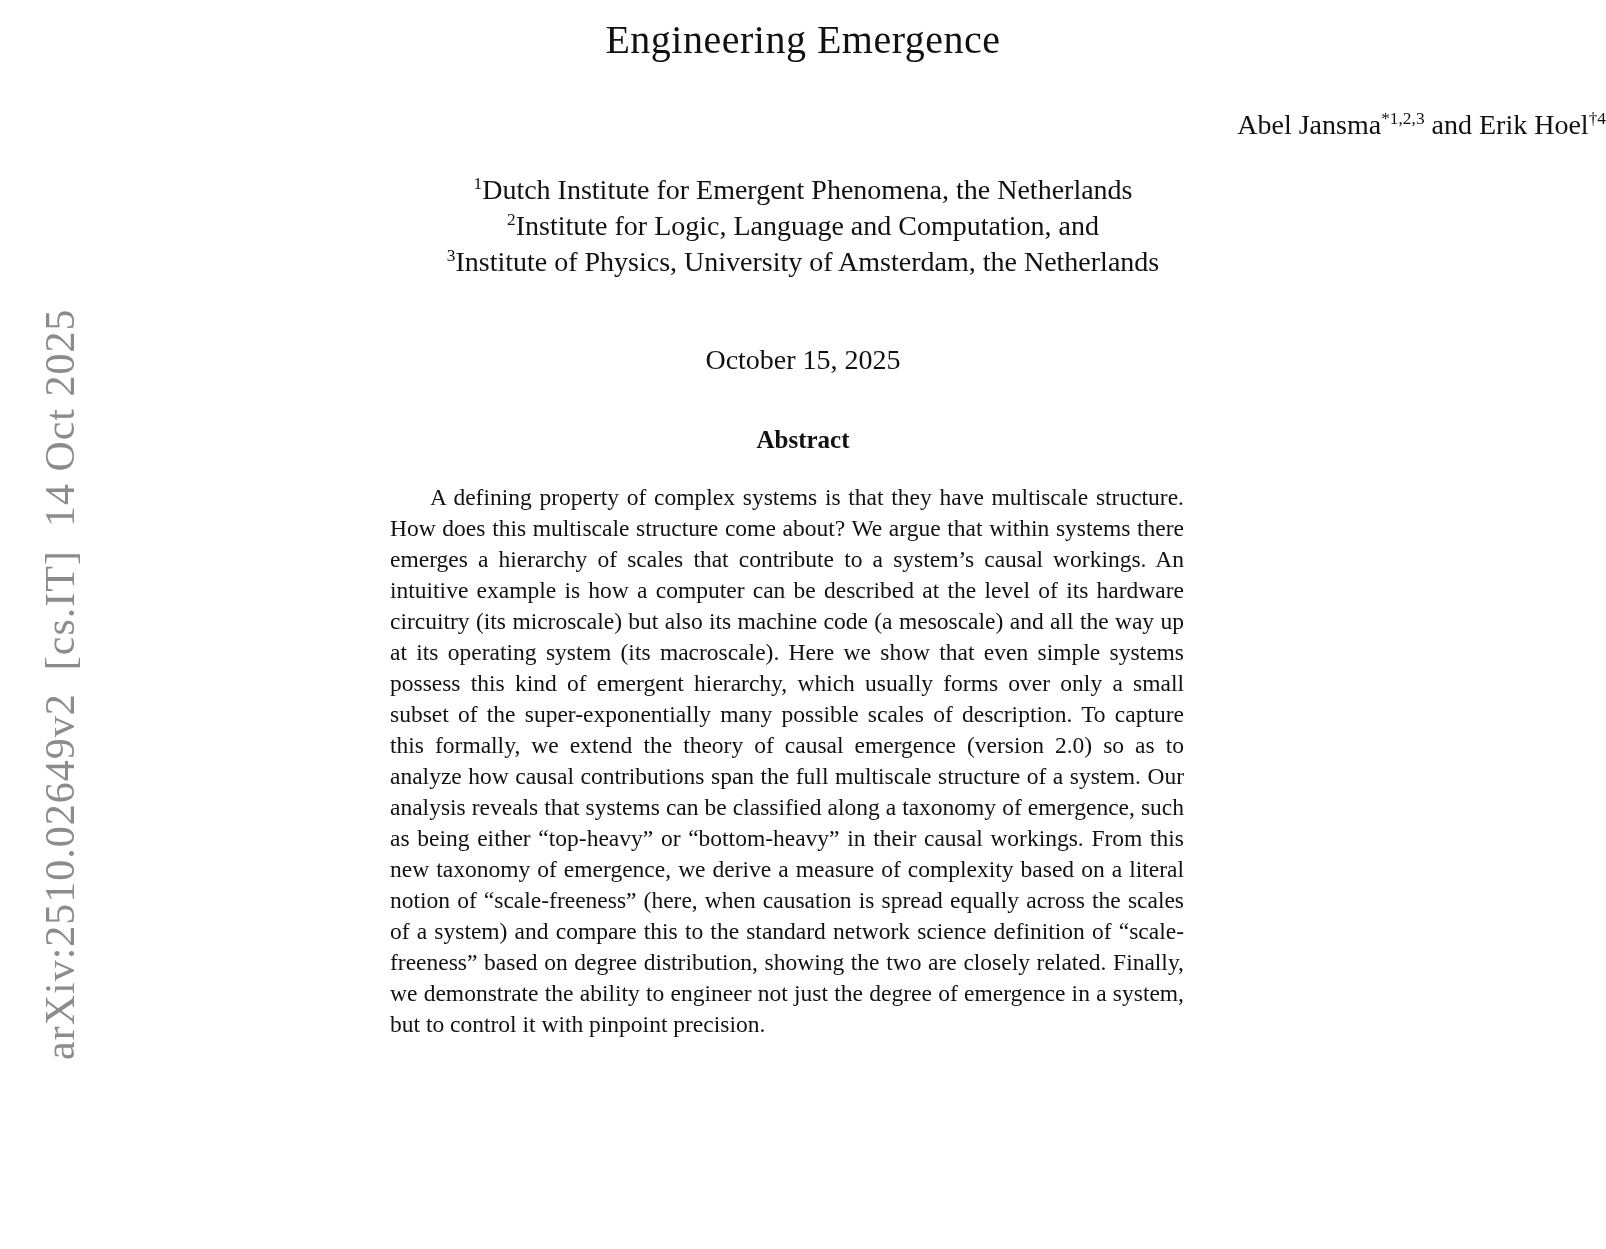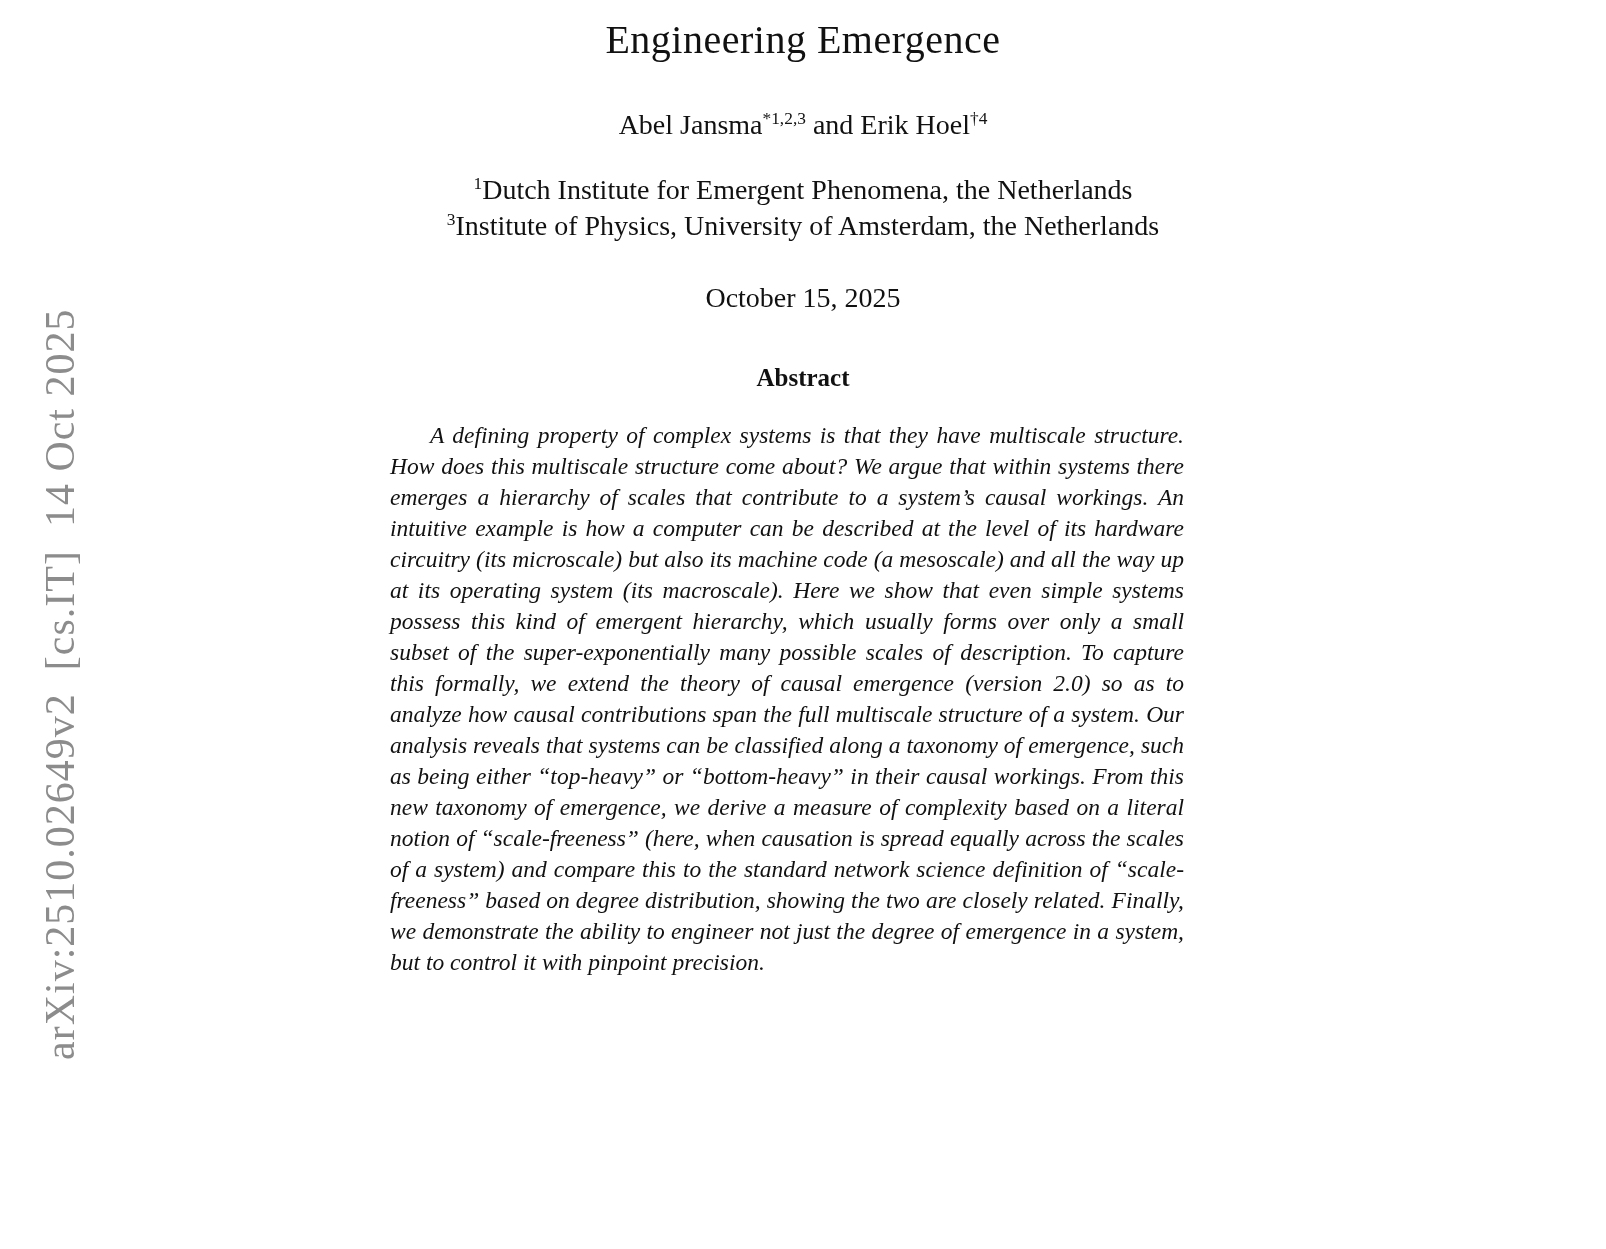--- a/index.html
+++ b/index.html
@@ -39,66 +39,67 @@
   }
   .title {
     margin-top: 16px;
     font-size: 40px;
     font-weight: normal;
     letter-spacing: 0.5px;
   }
   .authors {
     margin-top: 46px;
     font-size: 28px;
+    text-align: right;
   }
   .authors span { white-space: pre-wrap; }
   sup {
     font-size: 0.62em;
     vertical-align: super;
     line-height: 0;
   }
   .affiliations {
     margin-top: 31px;
     font-size: 28px;
     line-height: 36px;
   }
   .date {
-    margin-top: 38px;
+    margin-top: 64px;
     font-size: 28px;
   }
   .abstract-heading {
     margin-top: 50px;
     font-size: 25px;
     font-weight: bold;
   }
   .abstract-text {
     width: 794px;
     margin: 28px auto 0 390px;
     font-size: 23.5px;
     line-height: 31px;
     text-align: justify;
     text-indent: 40px;
-    font-style: italic;
   }
 </style>
 </head>
 <body>
 
 <div class="page">
 
   <div class="arxiv-label">arXiv:2510.02649v2  [cs.IT]  14 Oct 2025</div>
 
   <div class="content">
 
     <h1 class="title">Engineering Emergence</h1>
 
     <div class="authors"><span>Abel Jansma</span><sup>*1,2,3</sup><span> and </span><span>Erik Hoel</span><sup>†4</sup></div>
 
     <div class="affiliations">
       <div class="affil-line"><sup>1</sup><span>Dutch Institute for Emergent Phenomena, the Netherlands</span></div>
+      <div class="affil-line"><sup>2</sup><span>Institute for Logic, Language and Computation, and</span></div>
       <div class="affil-line"><sup>3</sup><span>Institute of Physics, University of Amsterdam, the Netherlands</span></div>
     </div>
 
     <div class="date">October 15, 2025</div>
 
     <div class="abstract-heading">Abstract</div>
 
     <p class="abstract-text">A defining property of complex systems is that they have multiscale structure. How does this multiscale structure come about? We argue that within systems there emerges a hierarchy of scales that contribute to a system’s causal workings. An intuitive example is how a computer can be described at the level of its hardware circuitry (its microscale) but also its machine code (a mesoscale) and all the way up at its operating system (its macroscale). Here we show that even simple systems possess this kind of emergent hierarchy, which usually forms over only a small subset of the super-exponentially many possible scales of description. To capture this formally, we extend the theory of causal emergence (version 2.0) so as to analyze how causal contributions span the full multiscale structure of a system. Our analysis reveals that systems can be classified along a taxonomy of emergence, such as being either “top-heavy” or “bottom-heavy” in their causal workings. From this new taxonomy of emergence, we derive a measure of complexity based on a literal notion of “scale-freeness” (here, when causation is spread equally across the scales of a system) and compare this to the standard network science definition of “scale-freeness” based on degree distribution, showing the two are closely related. Finally, we demonstrate the ability to engineer not just the degree of emergence in a system, but to control it with pinpoint precision.</p>
 
   </div>

